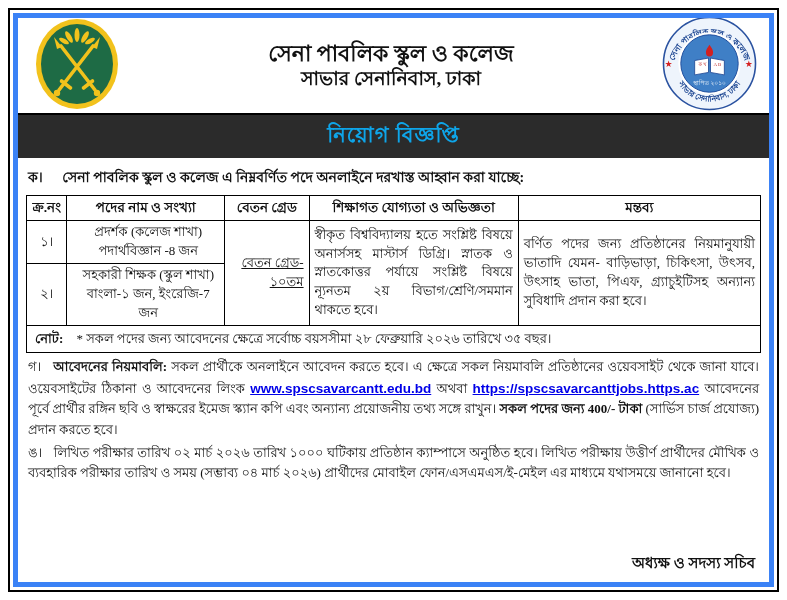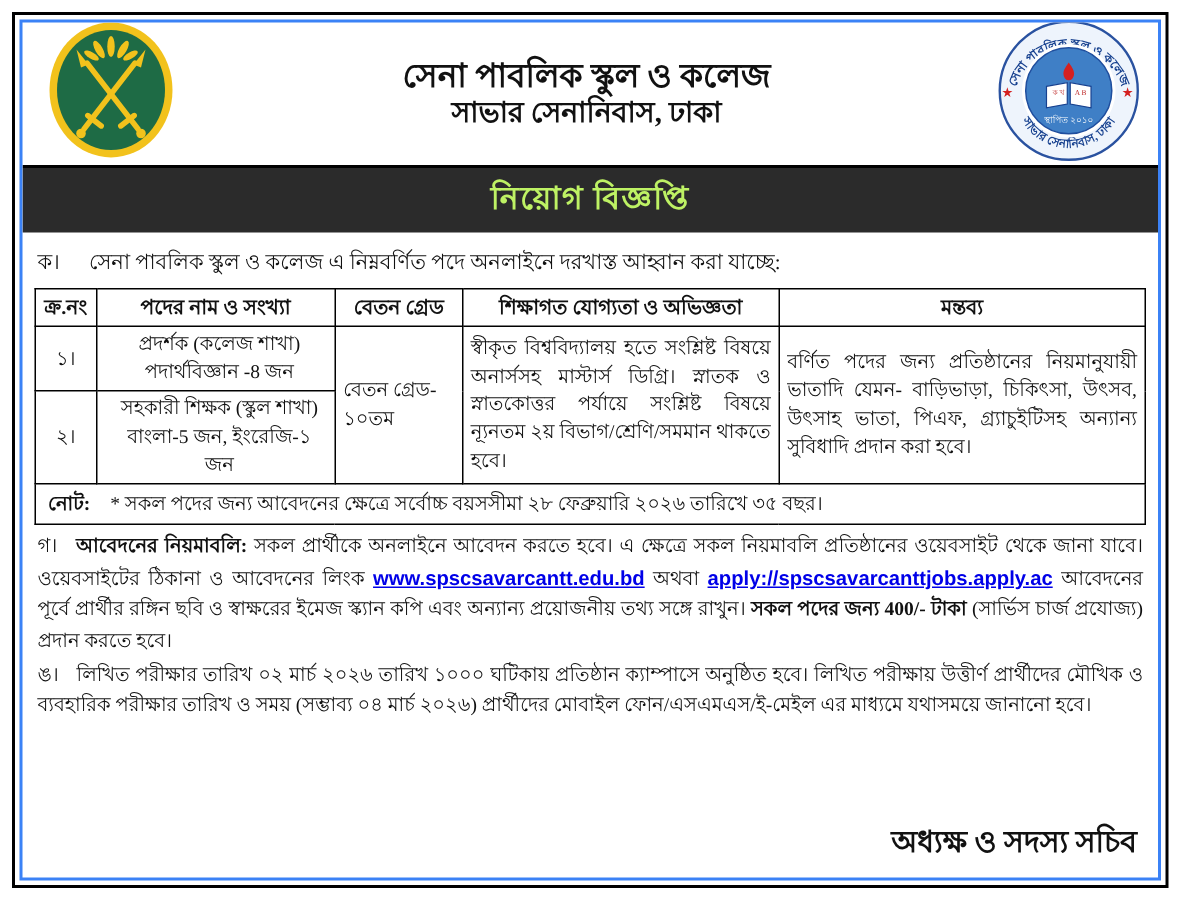--- a/index.html
+++ b/index.html
@@ -1,64 +1,64 @@
 <!DOCTYPE html>
 <html lang="bn"><head>
 <meta charset="utf-8">
 <style>
   * { margin:0; padding:0; box-sizing:border-box; }
   html,body { width:787px; height:600px; background:#ffffff; overflow:hidden;
               font-family:"Liberation Serif","DejaVu Serif",serif; color:#111; }
   .page { width:787px; height:600px; padding:8px; background:#fff; }
   .outer-border { border:2px solid #000; width:100%; height:100%; padding:3px; }
-  .inner-border { border:2px solid #3b82f6; width:100%; height:100%;
+  .inner-border { border:5px solid #3b82f6; width:100%; height:100%;
                   display:flex; flex-direction:column; overflow:hidden; background:#fff; }
 
   
   .header { display:flex; align-items:center; justify-content:space-between;
             height:97px; padding:2px 12px 2px 16px; border-bottom:2px solid #000; }
   .header-center { flex:1; text-align:center; padding:0 6px; }
   .school-name { font-size:22px; font-weight:bold; line-height:1.25; }
   .location    { font-size:19px; font-weight:bold; line-height:1.25; }
   .web-line    { margin-top:9px; font-size:19px; font-weight:bold;
                  font-family:"Liberation Sans","DejaVu Sans",sans-serif; }
   .web-link    { color:#0000e8; text-decoration:underline; font-weight:bold; }
 
   
-  .band { background:#2b2b2b; color:#bef264; text-align:center;
+  .band { background:#2b2b2b; color:#0ea5e9; text-align:center;
           font-size:21px; font-weight:bold; padding:4px 0; letter-spacing:1px; }
 
   
-  .intro { padding:8px 10px 5px 10px; font-size:14px; font-weight:normal; }
+  .intro { padding:8px 10px 5px 10px; font-size:14px; font-weight:bold; }
   .intro-label { margin-right:16px; }
 
   
   .table-wrap { padding:0 8px; }
   table { width:100%; border-collapse:collapse; font-size:13px; table-layout:fixed; }
   th,td { border:1.5px solid #000; padding:2px 5px; vertical-align:middle; line-height:1.45; }
   th { font-weight:bold; text-align:center; font-size:13.5px; height:25px; }
   td.serial { text-align:center; }
   td.post-cell { text-align:center; padding-left:10px; }
-  td.salary { text-align:left; }
+  td.salary { text-align:right;text-decoration:underline; }
   td.justify { text-align:justify; }
   tr.data-row { height:43px; }
   td.note-cell { padding:4px 8px; height:26px; }
   .note-label { font-weight:bold; margin-right:10px; }
 
   
   .paras { flex:1; overflow:hidden; padding:4px 10px 0 10px;
            font-size:13px; line-height:1.58; }
   .para { text-align:justify; margin-bottom:2px; }
   .para .label { margin-right:8px; }
   .b { font-weight:bold; }
   .link { color:#0000e8; font-weight:bold; text-decoration:underline;
           font-family:"Liberation Sans","DejaVu Sans",sans-serif; font-size:13.5px; }
   .latin-big { font-family:"Liberation Sans","DejaVu Sans",sans-serif; font-size:16px; }
 
-  .signature { text-align:right; font-size:20px; font-weight:bold;
+  .signature { text-align:right; font-size:15px; font-weight:bold;
                padding:2px 14px 6px 0; }
 </style>
 </head>
 <body>
 
 <div class="page">
  <div class="outer-border">
   <div class="inner-border">
 
     <div class="header">
@@ -162,21 +162,21 @@
             <div>বেতন গ্রেড-</div>
             <div>১০তম</div>
           </td>
           <td class="justify" rowspan="2">স্বীকৃত বিশ্ববিদ্যালয় হতে সংশ্লিষ্ট বিষয়ে অনার্সসহ মাস্টার্স ডিগ্রি। স্নাতক ও স্নাতকোত্তর পর্যায়ে সংশ্লিষ্ট বিষয়ে ন্যূনতম ২য় বিভাগ/শ্রেণি/সমমান থাকতে হবে।</td>
           <td class="justify" rowspan="2">বর্ণিত পদের জন্য প্রতিষ্ঠানের নিয়মানুযায়ী ভাতাদি যেমন- বাড়িভাড়া, চিকিৎসা, উৎসব, উৎসাহ ভাতা, পিএফ, গ্র্যাচুইটিসহ অন্যান্য সুবিধাদি প্রদান করা হবে।</td>
         </tr>
         <tr class="data-row">
           <td class="serial">২।</td>
           <td class="post-cell">
             <div>সহকারী শিক্ষক (স্কুল শাখা)</div>
-            <div>বাংলা-5 জন, ইংরেজি-১ জন</div>
+            <div>বাংলা-১ জন, ইংরেজি-7 জন</div>
           </td>
         </tr>
         <tr>
           <td class="note-cell" colspan="5">
             <span class="note-label">নোট:</span>
             <span>* সকল পদের জন্য আবেদনের ক্ষেত্রে সর্বোচ্চ বয়সসীমা ২৮ ফেব্রুয়ারি ২০২৬ তারিখে ৩৫ বছর।</span>
           </td>
         </tr>
       </tbody>
           </table>
@@ -184,21 +184,21 @@
 
     <div class="paras">
 
 
       <div class="para">
         <span class="label">গ।</span>
         <span class="b">আবেদনের নিয়মাবলি:</span>
         <span>সকল প্রার্থীকে অনলাইনে আবেদন করতে হবে। এ ক্ষেত্রে সকল নিয়মাবলি প্রতিষ্ঠানের ওয়েবসাইট থেকে জানা যাবে। ওয়েবসাইটের ঠিকানা ও আবেদনের লিংক</span>
         <a class="link" href="#">www.spscsavarcantt.edu.bd</a>
         <span>অথবা</span>
-        <a class="link" href="#">apply://spscsavarcanttjobs.apply.ac</a>
+        <a class="link" href="#">https://spscsavarcanttjobs.https.ac</a>
         <span>আবেদনের পূর্বে প্রার্থীর রঙ্গিন ছবি ও স্বাক্ষরের ইমেজ স্ক্যান কপি এবং অন্যান্য প্রয়োজনীয় তথ্য সঙ্গে রাখুন।</span>
         <span class="b">সকল পদের জন্য 400/- টাকা</span>
         <span>(সার্ভিস চার্জ প্রযোজ্য) প্রদান করতে হবে।</span>
       </div>
 
 
       <div class="para">
         <span class="label">ঙ।</span>
         <span>লিখিত পরীক্ষার তারিখ ০২ মার্চ ২০২৬ তারিখ ১০০০ ঘটিকায় প্রতিষ্ঠান ক্যাম্পাসে অনুষ্ঠিত হবে। লিখিত পরীক্ষায় উত্তীর্ণ প্রার্থীদের মৌখিক ও ব্যবহারিক পরীক্ষার তারিখ ও সময় (সম্ভাব্য ০৪ মার্চ ২০২৬) প্রার্থীদের মোবাইল ফোন/এসএমএস/ই-মেইল এর মাধ্যমে যথাসময়ে জানানো হবে।</span>
       </div>

